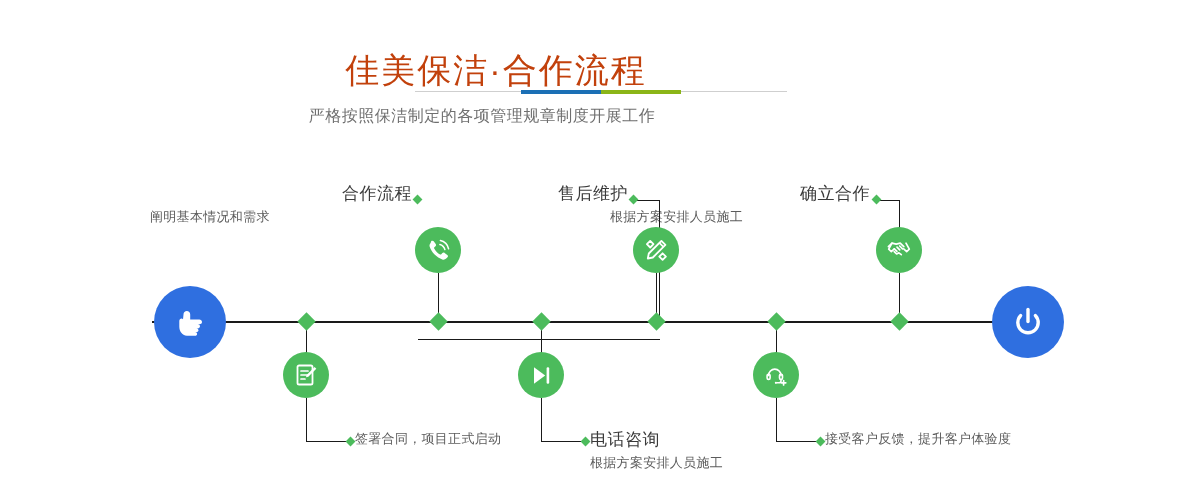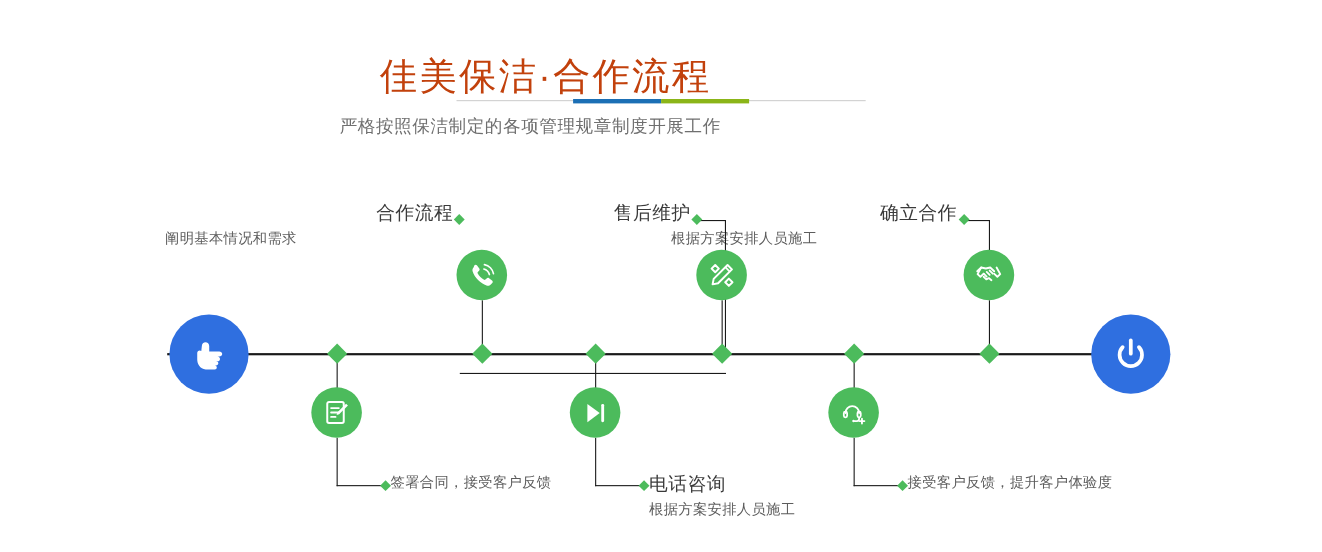--- a/index.html
+++ b/index.html
@@ -253,21 +253,21 @@
           <line x1="7" y1="12" x2="14" y2="12" stroke="#ffffff" stroke-width="1.7" stroke-linecap="round"></line>
           <line x1="7" y1="16" x2="11" y2="16" stroke="#ffffff" stroke-width="1.7" stroke-linecap="round"></line>
           <path fill="#ffffff" d="M20.6 4.0l1.7 1.7-8.0 8.0-2.3 0.6 0.6-2.3z"></path>
         </svg>
       </span>
     </div>
     <div class="vline" style="left:306px; top:258px; height:44px;"></div>
     <div class="hline" style="left:306px; top:301px; width:44px;"></div>
     <div class="label-dot" style="left:347px; top:298px;"></div>
     <div class="label below" style="left:355px; top:288px;">
-      <div class="desc">签署合同，接受客户反馈</div>
+      <div class="desc">签署合同，项目正式启动</div>
     </div>
 
     <div class="vline" style="left:656px; top:133px; height:48px;"></div>
     <div class="diamond" style="left:650px; top:175px;"></div>
     <div class="node-icon" style="left:633px; top:87px;">
       <span>
         <svg width="25" height="25" viewBox="0 0 25 25">
           <path fill="none" stroke="#ffffff" stroke-width="1.8" stroke-linejoin="round" d="M17.4 2.9l4.0 4.0-12.6 12.6-5.0 1.0 1.0-5.0z"></path>
           <line x1="15.4" y1="4.9" x2="19.4" y2="8.9" stroke="#ffffff" stroke-width="1.6"></line>
           <path fill="none" stroke="#ffffff" stroke-width="1.8" stroke-linejoin="round" d="M6.2 2.9l3.3 3.3-3.3 3.3-3.3-3.3z"></path>

